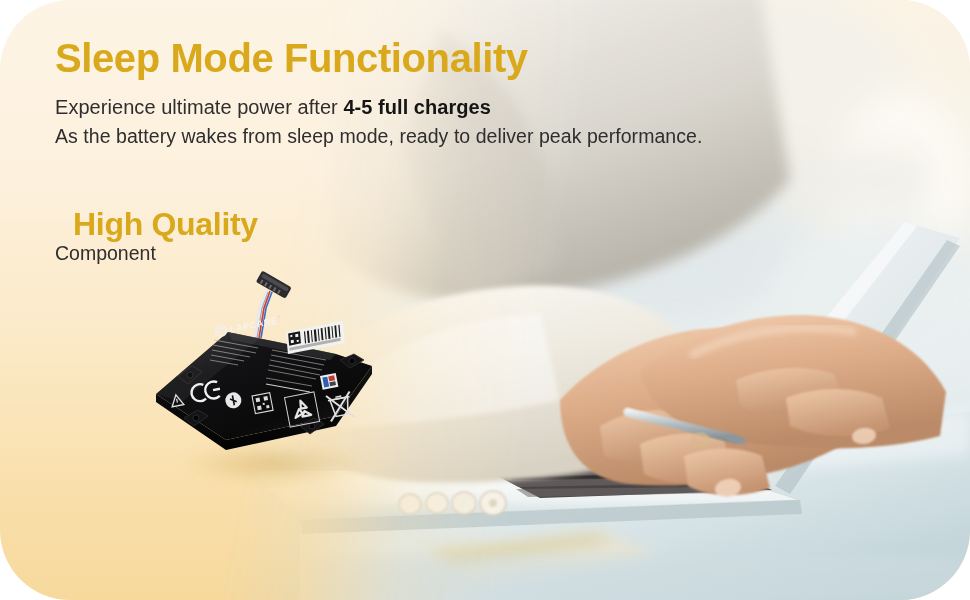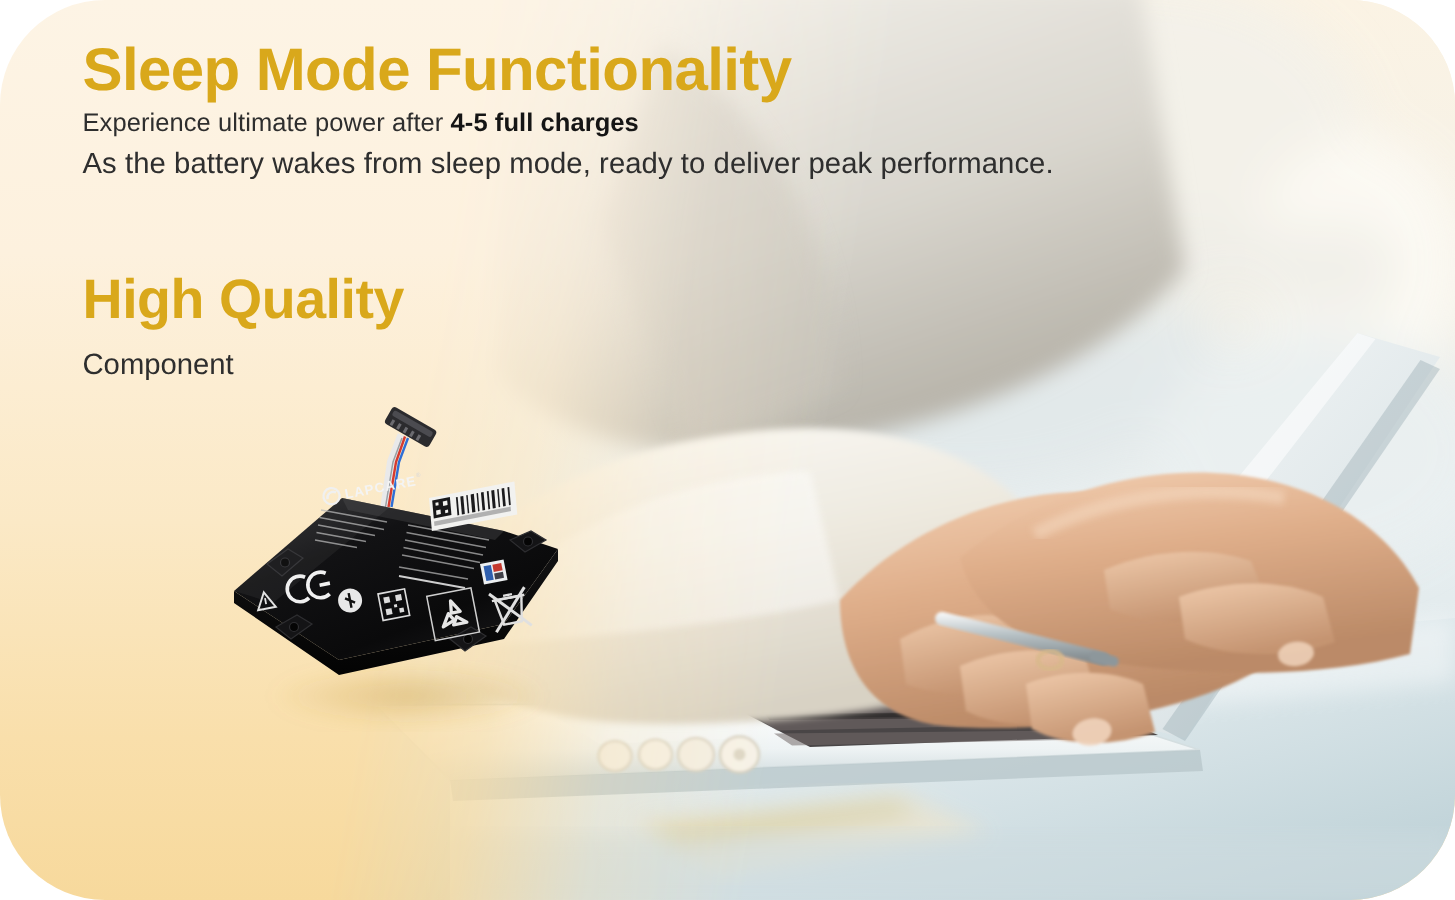--- a/index.html
+++ b/index.html
@@ -16,43 +16,44 @@
 
   
   .photo{
     position:absolute; inset:0;
     -webkit-mask-image:linear-gradient(100deg, transparent 30%, rgba(0,0,0,.25) 38%, rgba(0,0,0,.75) 46%, #000 56%);
             mask-image:linear-gradient(100deg, transparent 30%, rgba(0,0,0,.25) 38%, rgba(0,0,0,.75) 46%, #000 56%);
   }
   .photo svg{ width:100%; height:100%; display:block; }
 
   
-  .copy{ position:absolute; left:55px; top:25px; width:790px; z-index:6; }
+  .copy{ position:absolute; left:55px; top:36px; width:790px; z-index:6; }
 
   .h1{
     font-size:40px; font-weight:bold; letter-spacing:-.4px;
     color:#d9a81b; line-height:1.12;
   }
   .lead{
-    font-size:17px; color:#2e2e2e; line-height:1.42;
+    margin-top:12px;
+    font-size:20px; color:#2e2e2e; line-height:1.42;
     letter-spacing:.05px;
   }
   .lead b{ font-weight:bold; color:#151515; }
   .sub{
     margin-top:2px;
     font-size:19.5px; color:#2e2e2e; line-height:1.42;
     letter-spacing:.05px;
   }
 
   .block2{ margin-top:56px; }
   .h2{
-    font-size:37px; font-weight:bold; letter-spacing:-.3px;
-    color:#d9a81b; line-height:1.1;
-  }
-  .comp{ margin-top:12px; font-size:19.5px; color:#2e2e2e; }
+    font-size:32px; font-weight:bold; letter-spacing:-.3px;
+    color:#d9a81b; line-height:1.1;margin-left:18px;
+  }
+  .comp{ margin-top:0; font-size:19.5px; color:#2e2e2e; }
 
   
   .battery{ position:absolute; left:140px; top:268px; width:250px; height:230px; z-index:5; }
   .battery svg{ width:100%; height:100%; display:block; }
 </style>
 </head>
 <body>
 
 <div class="banner">
 

